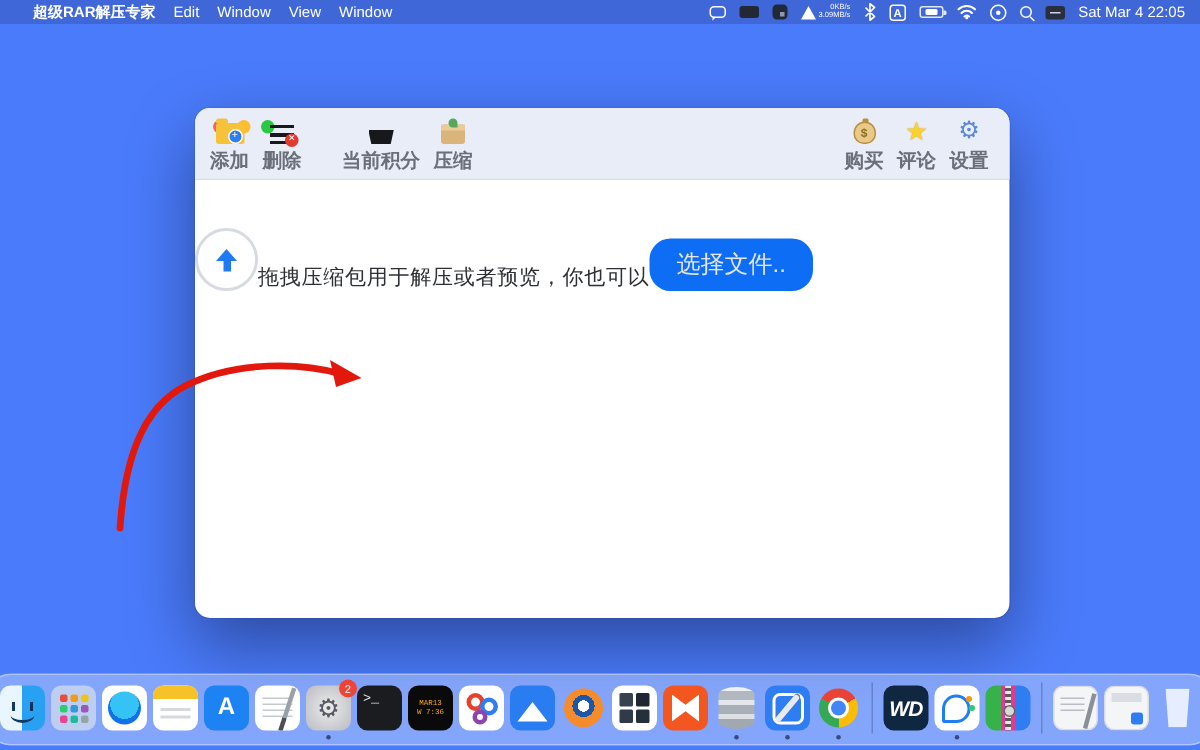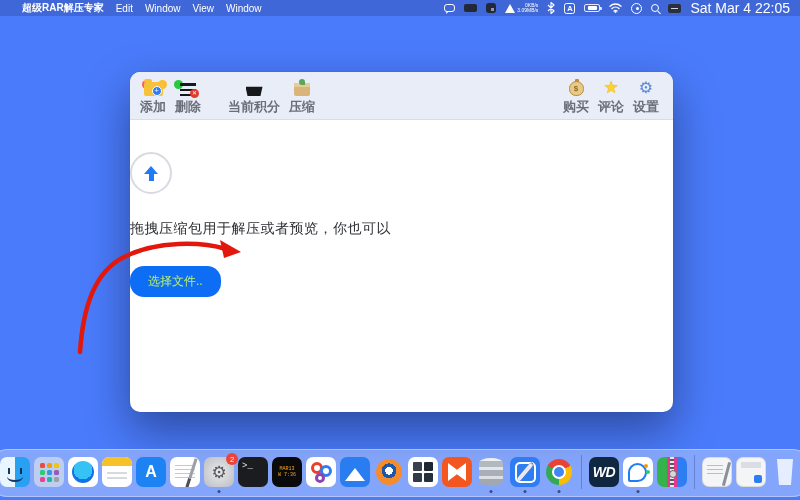--- a/index.html
+++ b/index.html
@@ -32,21 +32,21 @@
     background:rgba(255,255,255,.85); border-radius:0 1px 1px 0; }
   .batt i { display:block; height:100%; width:72%; background:#fff; border-radius:1px; }
   .usercirc { width:11px; height:11px; border:1.1px solid #fff; border-radius:50%; position:relative; }
   .usercirc::after { content:""; position:absolute; left:3.2px; top:3.2px; width:3px; height:3px;
     background:#fff; border-radius:50%; }
   .spot { width:8px; height:8px; border:1.3px solid #fff; border-radius:50%; position:relative; }
   .spot::after { content:""; position:absolute; right:-3px; bottom:-2px; width:4px; height:1.4px;
     background:#fff; transform:rotate(45deg); }
   .chip { width:13px; height:9px; background:#2a2f3d; border-radius:2px; position:relative; }
   .chip::after { content:""; position:absolute; left:3px; top:4px; width:7px; height:1.5px; background:#cfd4e0; }
-  .clock { font-size:14px; white-space:nowrap; }
+  .clock { font-size:10px; white-space:nowrap; }
 
   
   .arrow-svg { position:absolute; left:0; top:0; z-index:40; pointer-events:none; }
 
   
   .window { position:absolute; left:130px; top:72px; width:543px; height:340px; border-radius:10px;
     background:#fff; box-shadow:0 18px 45px rgba(0,0,20,.4), 0 0 1px rgba(0,0,0,.3); z-index:10; }
   .win-header { height:48px; background:#e9edf7; border-radius:10px 10px 0 0; border-bottom:1px solid #d9dde6;
     position:relative; }
   .lights { position:absolute; top:8px; left:12px; display:flex; gap:7px; }
@@ -81,30 +81,30 @@
   .pts-sub { color:#3b7ef8; font-size:8px; }
   .ic-bag { width:15px; height:15px; background:#e8c98a; border:1px solid #b98e3e; border-radius:50% 50% 45% 45%;
     color:#8a6d1f; font-size:8px; font-weight:bold; display:flex; align-items:center; justify-content:center;
     position:relative; }
   .ic-bag::before { content:""; position:absolute; top:-3px; left:5px; width:4px; height:3px; background:#b98e3e;
     border-radius:1px; }
   .ic-star { color:#fdd22f; font-size:17px; line-height:17px; text-shadow:0 0 1px #c98f00; }
   .ic-gear { color:#5b88d8; font-size:16px; line-height:17px; }
 
   
-  .win-body { display:flex; flex-direction:column; align-items:flex-start; }
+  .win-body { display:flex; flex-direction:row; align-items:flex-end; }
   .drop-circle { margin-top:32px; width:42px; height:42px; border:2.5px solid #d7dae0; border-radius:50%;
     display:flex; align-items:center; justify-content:center; }
   .up-arrow { position:relative; width:14px; height:15px; }
   .up-arrow::before { content:""; position:absolute; left:0; top:0; width:0; height:0;
     border-left:7px solid transparent; border-right:7px solid transparent; border-bottom:8px solid #1f7bf4; }
   .up-arrow::after { content:""; position:absolute; left:4.5px; top:7px; width:5px; height:8px; background:#1f7bf4; }
   .drop-hint { margin-top:26px; font-size:14px; color:#2d2f33; font-weight:500; letter-spacing:.5px; }
-  .choose-btn { margin-top:28px; background:#0d6ef5; color:#bef264; border:none; border-radius:14px;
-    padding:7px 18px; font-size:12px; font-family:inherit; }
+  .choose-btn { margin-top:28px; background:#0d6ef5; color:#e5e5e5; border:none; border-radius:14px;
+    padding:7px 18px; font-size:16px; font-family:inherit; }
 
   
   .dock { position:absolute; bottom:3px; left:50%; transform:translateX(-50%); z-index:20;
     display:flex; align-items:center; gap:4px; padding:5px 8px 7px;
     background:rgba(225,236,255,.38); border:0.5px solid rgba(255,255,255,.35); border-radius:16px; }
   .dk { width:30px; height:30px; border-radius:7px; position:relative; flex:0 0 auto; }
   .dk .rdot { position:absolute; bottom:-6px; left:50%; transform:translateX(-50%); width:3px; height:3px;
     border-radius:50%; background:rgba(15,25,60,.65); }
   .dock-sep { width:1px; height:34px; background:rgba(20,40,90,.28); margin:0 3px; flex:0 0 auto; }
 

